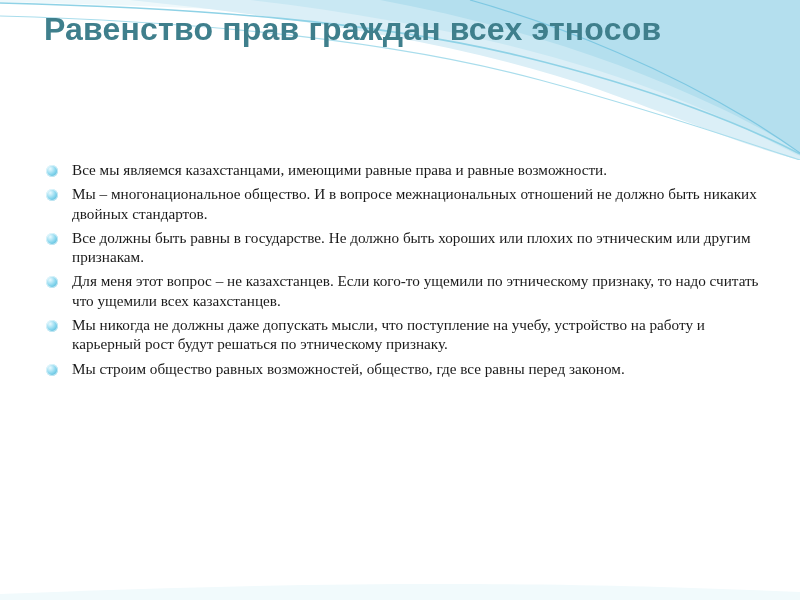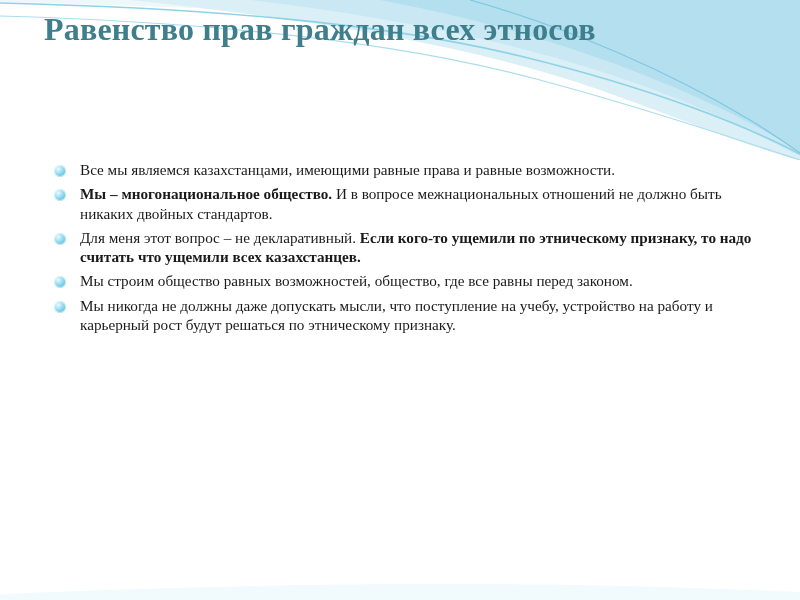--- a/index.html
+++ b/index.html
@@ -35,30 +35,30 @@
     bottom: 0;
     width: 800px;
     height: 80px;
     pointer-events: none;
   }
   .title {
     position: absolute;
     left: 44px;
     top: 8px;
     width: 640px;
-    font-family: Liberation Serif, serif;
+    font-family: Liberation Sans, sans-serif;
     font-size: 32px;
     font-weight: bold;
     color: #3f7f8c;
     line-height: 1.32;
     letter-spacing: 0.2px;
   }
   .content {
     position: absolute;
-    left: 52px;
+    left: 44px;
     top: 160px;
     width: 716px;
   }
   ul.bullets {
     list-style: none;
     margin: 0;
     padding: 0;
   }
   ul.bullets > li {
     position: relative;
@@ -72,21 +72,21 @@
   ul.bullets > li .marker {
     position: absolute;
     left: 2px;
     top: 5px;
     width: 12px;
     height: 12px;
     border-radius: 50%;
     background: radial-gradient(circle at 35% 32%, #eafaff 0%, #8fd9ef 45%, #31a8ce 100%);
     box-shadow: 0 0 0 1px rgba(255,255,255,0.6) inset;
   }
-  .b { font-weight: bold; margin-top: 19px; }
+  .b { font-weight: normal; margin-top: 19px; }
 </style>
 </head>
 <body>
 
 <div class="slide">
 
   <svg class="decor" viewBox="0 0 800 160" preserveAspectRatio="none">
     <path d="M0,0 L800,0 L800,150 C700,120 620,60 460,34 C330,12 180,6 0,2 Z" fill="#eef8fb"></path>
     <path d="M130,0 C300,18 470,44 600,90 C690,122 745,146 800,160 L800,0 Z" fill="#dbeff7"></path>
     <path d="M250,0 C420,20 560,52 680,100 C740,124 775,144 800,156 L800,0 Z" fill="#c9e8f3"></path>
@@ -108,26 +108,30 @@
     <li>
         <span class="marker"></span>
         <span class="text"><span>Все мы являемся казахстанцами, имеющими равные права и равные возможности.</span></span>
       </li>
         <li>
         <span class="marker"></span>
         <span class="text"><span class="b">Мы – многонациональное общество.</span><span> И в вопросе межнациональных отношений не должно быть никаких двойных стандартов.</span></span>
       </li>
         <li>
         <span class="marker"></span>
-        <span class="text"><span>Для меня этот вопрос – не декларативный. </span><span class="b">Если кого-то ущемили по этническому признаку, то надо считать что ущемили всех казахстанцев.</span></span>
+        <span class="text"><span>Все должны быть равны в государстве. Не должно быть хороших или плохих по этническим или другим признакам.</span></span>
+      </li>
+        <li>
+        <span class="marker"></span>
+        <span class="text"><span>Для меня этот вопрос – не казахстанцев. </span><span class="b">Если кого-то ущемили по этническому признаку, то надо считать что ущемили всех казахстанцев.</span></span>
+      </li>
+        <li>
+        <span class="marker"></span>
+        <span class="text"><span>Мы никогда не должны даже допускать мысли, что поступление на учебу, устройство на работу и карьерный рост будут решаться по этническому признаку.</span></span>
       </li>
         <li>
         <span class="marker"></span>
         <span class="text"><span>Мы строим общество равных возможностей, общество, где все равны перед законом.</span></span>
-      </li>
-        <li>
-        <span class="marker"></span>
-        <span class="text"><span>Мы никогда не должны даже допускать мысли, что поступление на учебу, устройство на работу и карьерный рост будут решаться по этническому признаку.</span></span>
       </li>
       </ul>
   </div>
 
 </div>
 
 </body></html>

